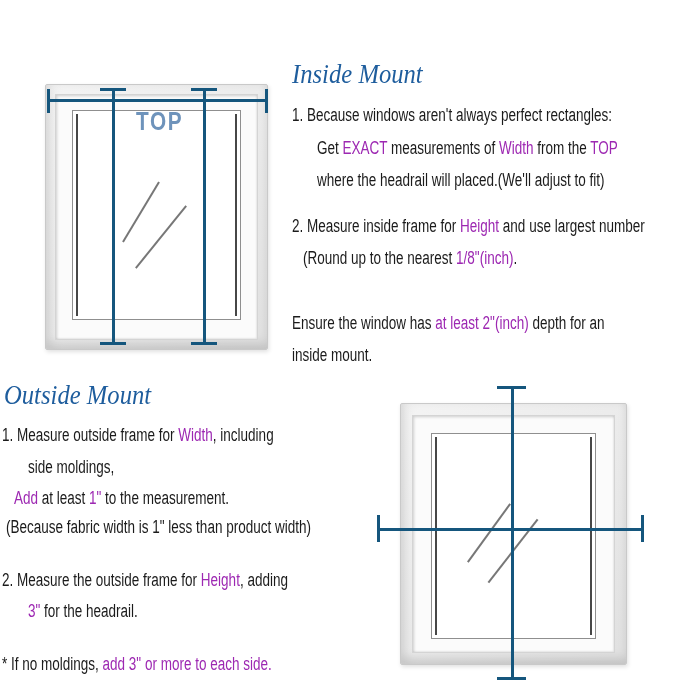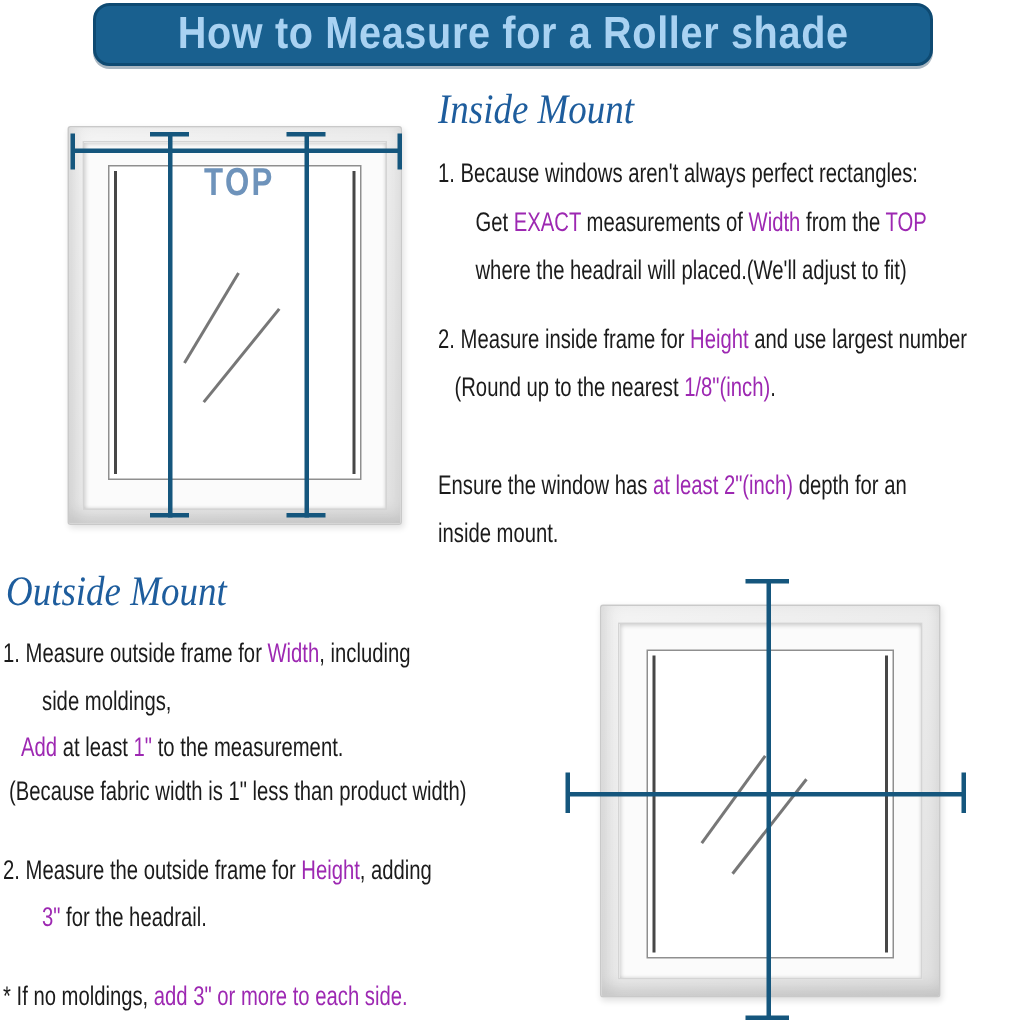--- a/index.html
+++ b/index.html
@@ -45,23 +45,20 @@
   .m{position:absolute;background:var(--measure-line);}
 
   .top-label{position:absolute;font-size:26px;font-weight:bold;color:var(--top-label);
              letter-spacing:2px;transform:scaleX(.8);transform-origin:0 50%;}
 </style>
 </head>
 <body>
 
 <div class="page">
 
-  <div class="banner">
-    <span class="banner-text">How to Measure for a Roller shade</span>
-  </div>
 
   <div class="win" style="left:45px;top:84px;width:223px;height:266px;">
     <div class="win-outer"></div>
     <div class="win-mid" style="left:10px;top:10px;right:10px;bottom:10px;"></div>
     <div class="win-glass" style="left:27px;top:26px;right:27px;bottom:30px;">
       <div class="sash left"></div>
       <div class="sash right"></div>
       <div class="refl" style="left:67px;top:66px;height:70px;transform:rotate(31deg);"></div>
       <div class="refl" style="left:87px;top:86px;height:80px;transform:rotate(39deg);"></div>
     </div>

